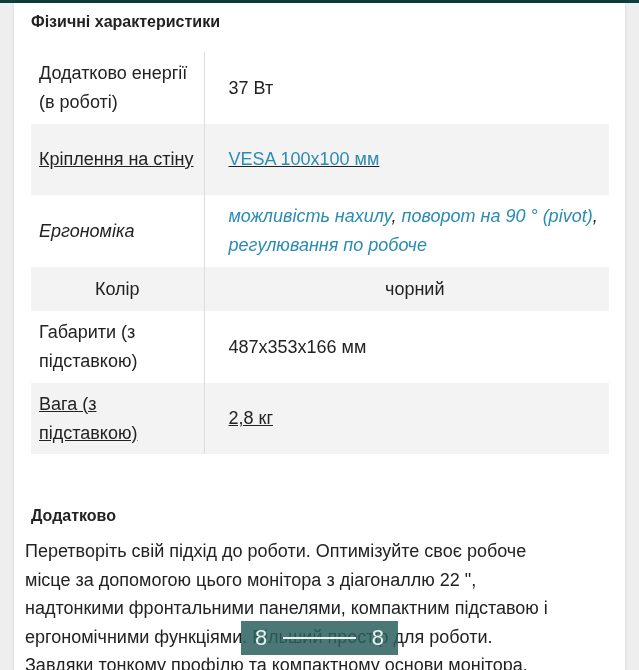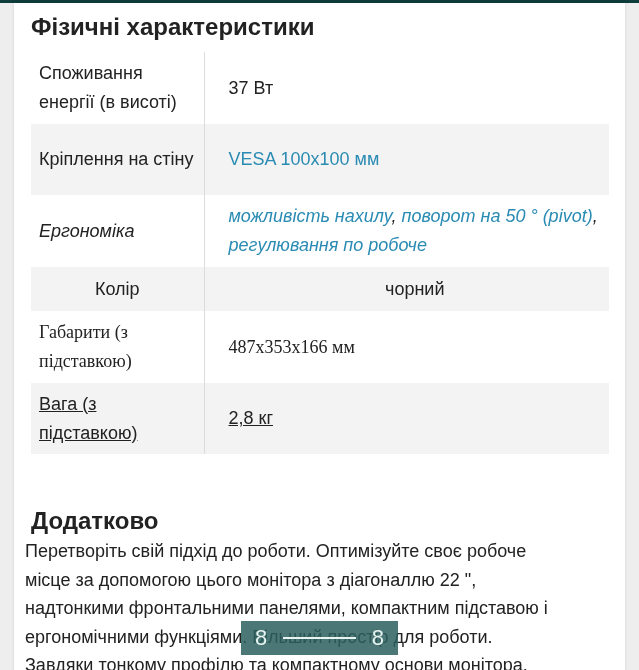--- a/index.html
+++ b/index.html
@@ -13,21 +13,21 @@
       position: absolute; left: 0; top: 0; width: 639px; height: 3px;
       background: #0f3c3c;
     }
     .card {
       position: absolute; left: 14px; top: 3px; width: 611px; height: 680px;
       background: #ffffff;
       box-shadow: 0 0 3px rgba(0,0,0,0.12);
     }
     .section-title {
       position: absolute; left: 17px;
-      font-size: 24px; font-weight: bold; color: #222;
+      font-size: 16px; font-weight: bold; color: #222;
     }
     .specs {
       position: absolute; left: 17px; top: 49px; width: 578px;
       border-collapse: collapse;
     }
     .specs td {
       font-size: 18px; line-height: 29px; vertical-align: middle;
       padding: 0 8px;
     }
     .specs tr.shaded td { background: #f3f3f3; }
@@ -54,36 +54,36 @@
 
 <div class="topbar"></div>
 
 <div class="card">
 
   <div class="section-title" style="top:10px;">Фізичні характеристики</div>
 
   <table class="specs">
     <tbody>
         <tr style="height:72px;">
-      <td class="label">Споживання енергії (в висоті)</td>
+      <td class="label">Додатково енергії (в роботі)</td>
       <td class="value">37 Вт</td>
     </tr>
-    <tr class="shaded" style="height:71px;">
+    <tr class="shaded" style="height:71px;text-decoration:underline;">
       <td class="label">Кріплення на стіну</td>
       <td class="value"><span class="link">VESA 100x100 мм</span></td>
     </tr>
     <tr style="height:72px;font-style:italic;">
       <td class="label">Ергономіка</td>
-      <td class="value"><span class="link">можливість нахилу</span><span>, </span><span class="link">поворот на 50 ° (pivot)</span><span>, </span><span class="link">регулювання по робоче</span></td>
+      <td class="value"><span class="link">можливість нахилу</span><span>, </span><span class="link">поворот на 90 ° (pivot)</span><span>, </span><span class="link">регулювання по робоче</span></td>
     </tr>
     <tr class="shaded" style="height:44px;text-align:center;">
       <td class="label">Колір</td>
       <td class="value">чорний</td>
     </tr>
-    <tr style="height:72px;font-family:Liberation Serif, serif;">
+    <tr style="height:72px;">
       <td class="label">Габарити (з підставкою)</td>
       <td class="value">487x353x166 мм</td>
     </tr>
     <tr class="shaded" style="height:71px;text-decoration:underline;">
       <td class="label">Вага (з підставкою)</td>
       <td class="value">2,8 кг</td>
     </tr>
   </tbody>
     </table>
 

